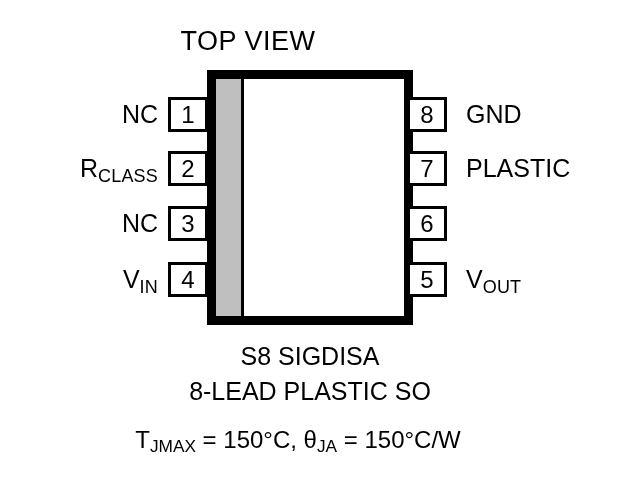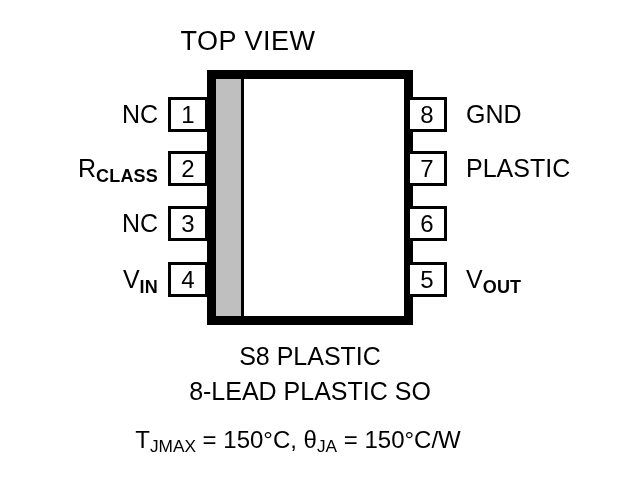--- a/index.html
+++ b/index.html
@@ -88,21 +88,20 @@
   .pin-label.right {
     left: 466px;
     text-align: left;
   }
   .pin-label sub {
     font-size: 0.72em;
     vertical-align: baseline;
     position: relative;
     top: 0.26em;
     letter-spacing: 0.2px;
-    font-weight: bold;
   }
   .overline {
     border-top: 2px solid #000000;
     padding-top: 1px;
     display: inline-block;
     line-height: 1.05;
   }
 
   
   .caption {
@@ -169,20 +168,20 @@
   <div class="pin-label right" style="top:97px;">
     <span>GND</span>
   </div>
   <div class="pin-label right" style="top:151px;">
     <span>PLASTIC</span>
   </div>
   <div class="pin-label right" style="top:262px;">
     <span>V</span><sub>OUT</sub>
   </div>
 
-  <div class="caption caption-1">S8 PLASTIC</div>
+  <div class="caption caption-1">S8 SIGDISA</div>
   <div class="caption caption-2">8-LEAD PLASTIC SO</div>
 
   <div class="thermal">
     <span>T</span><sub>JMAX</sub><span> = 150°C, </span><span>θ</span><sub>JA</sub><span> = 150°C/W</span>
   </div>
 
 </div>
 
 </body></html>

